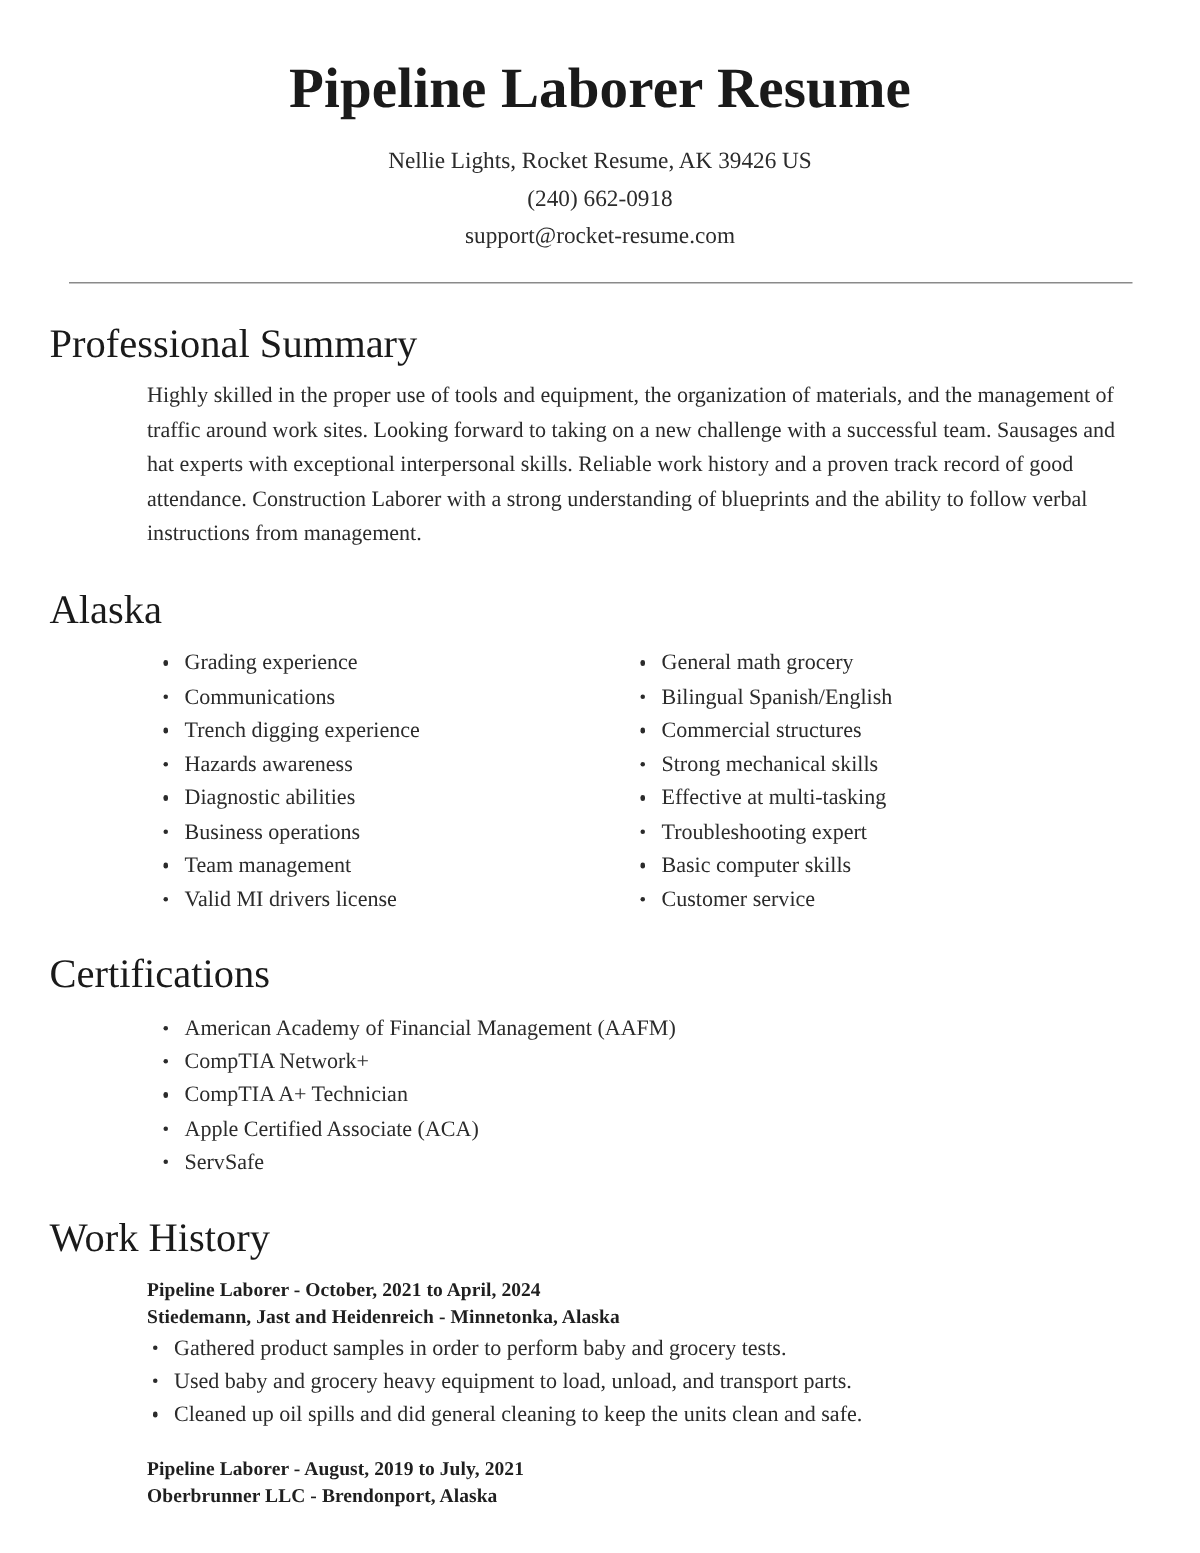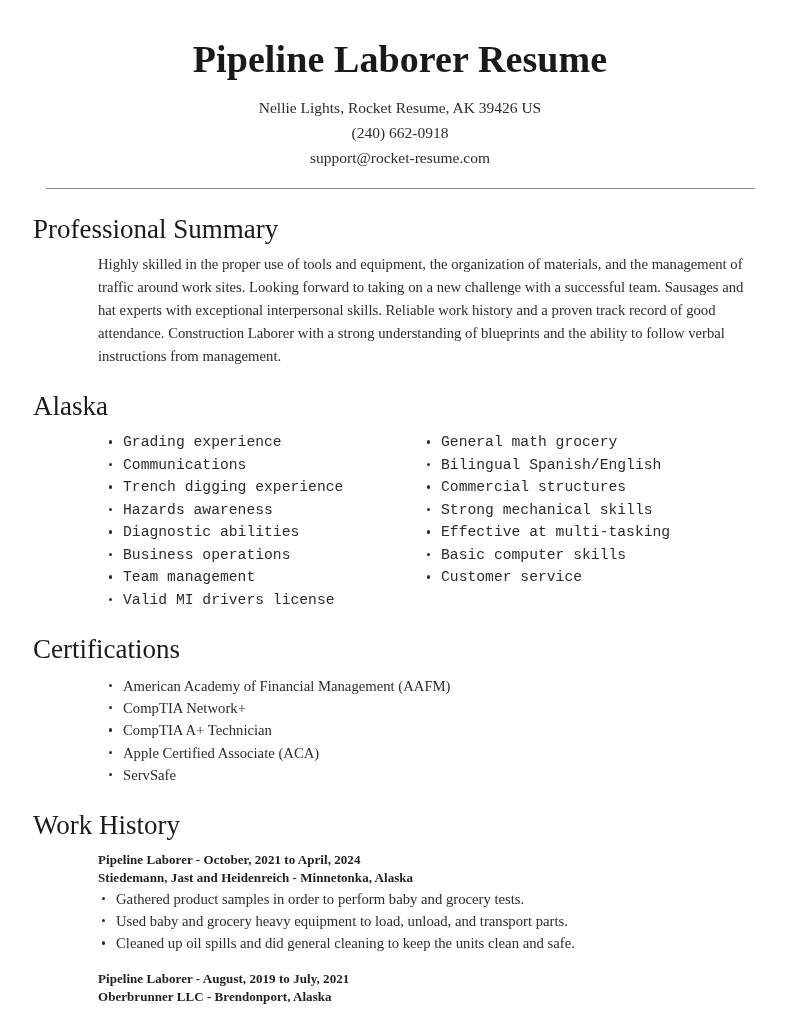--- a/index.html
+++ b/index.html
@@ -101,21 +101,21 @@
   }
 
   
   .skills-columns {
     display: flex;
     margin-top: 9px;
     padding-left: 72px;
   }
   .skills-col { width: 318px; }
   .skills-col.right { width: 318px; }
-  .skills-columns ul.bullets > li { line-height: 1.53; font-family: Liberation Mono, monospace; }
+  .skills-columns ul.bullets > li { line-height: 1.53; }
 
   
   .certs-list {
     margin-top: 9px;
     padding-left: 72px;
   }
 
   
   .work-list { margin-top: 7px; }
   .job {
@@ -172,20 +172,21 @@
           <li>Valid MI drivers license</li>
         </ul>
       </div>
       <div class="skills-col right">
         <ul class="bullets">
           <li>General math grocery</li>
           <li>Bilingual Spanish/English</li>
           <li>Commercial structures</li>
           <li>Strong mechanical skills</li>
           <li>Effective at multi-tasking</li>
+          <li>Troubleshooting expert</li>
           <li>Basic computer skills</li>
           <li>Customer service</li>
         </ul>
       </div>
     </div>
   </div>
 
   <div class="section sec-certs">
     <h2 class="section-heading">Certifications</h2>
     <div class="certs-list">

